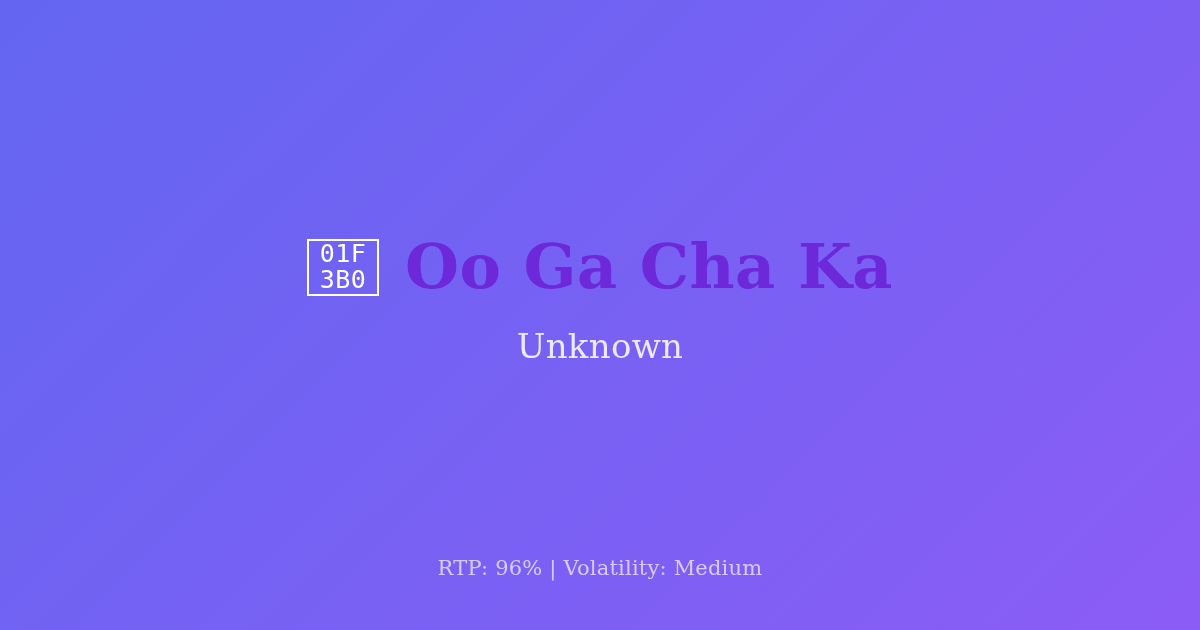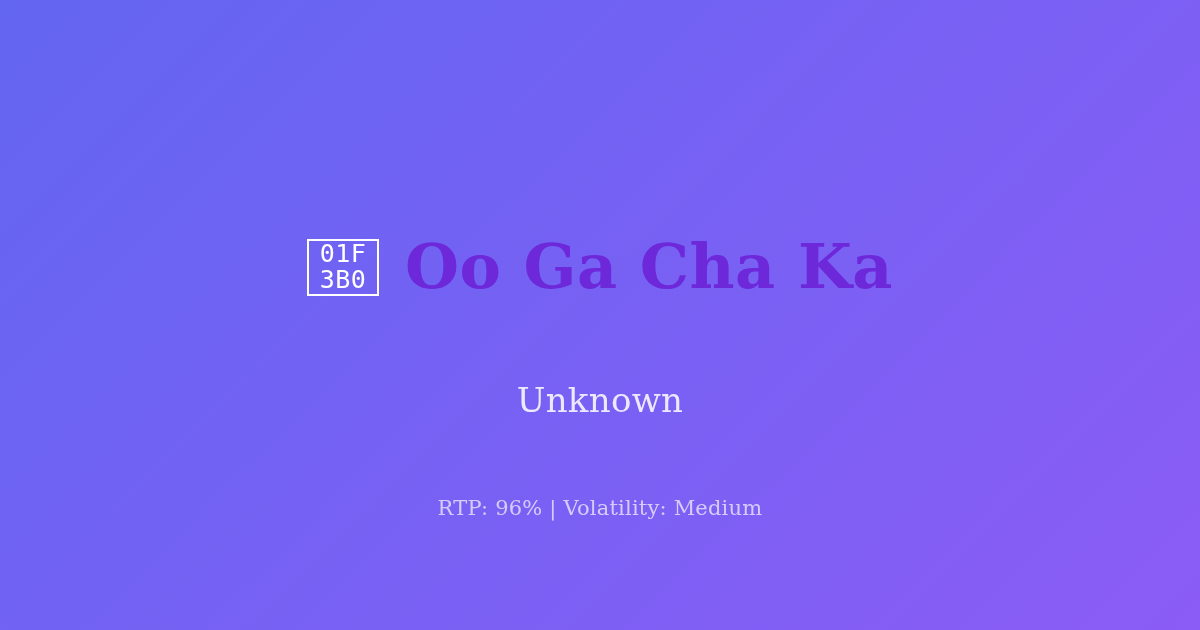--- a/index.html
+++ b/index.html
@@ -59,31 +59,31 @@
 
   .game-title {
     font-size: 62px;
     font-weight: 700;
     color: #6d28d9;
     letter-spacing: 0.5px;
     white-space: nowrap;
   }
 
   .subtitle {
-    margin-top: 82px;
+    margin-top: 28px;
     font-size: 34px;
     font-weight: 400;
     color: rgba(255, 255, 255, 0.86);
     letter-spacing: 0.3px;
   }
 
   
   .stats {
     position: absolute;
-    top: 496px;
+    top: 556px;
     left: 0;
     width: 100%;
     text-align: center;
     font-size: 21px;
     font-weight: 400;
     color: rgba(255, 255, 255, 0.68);
     letter-spacing: 0.2px;
   }
 </style>
 </head>

